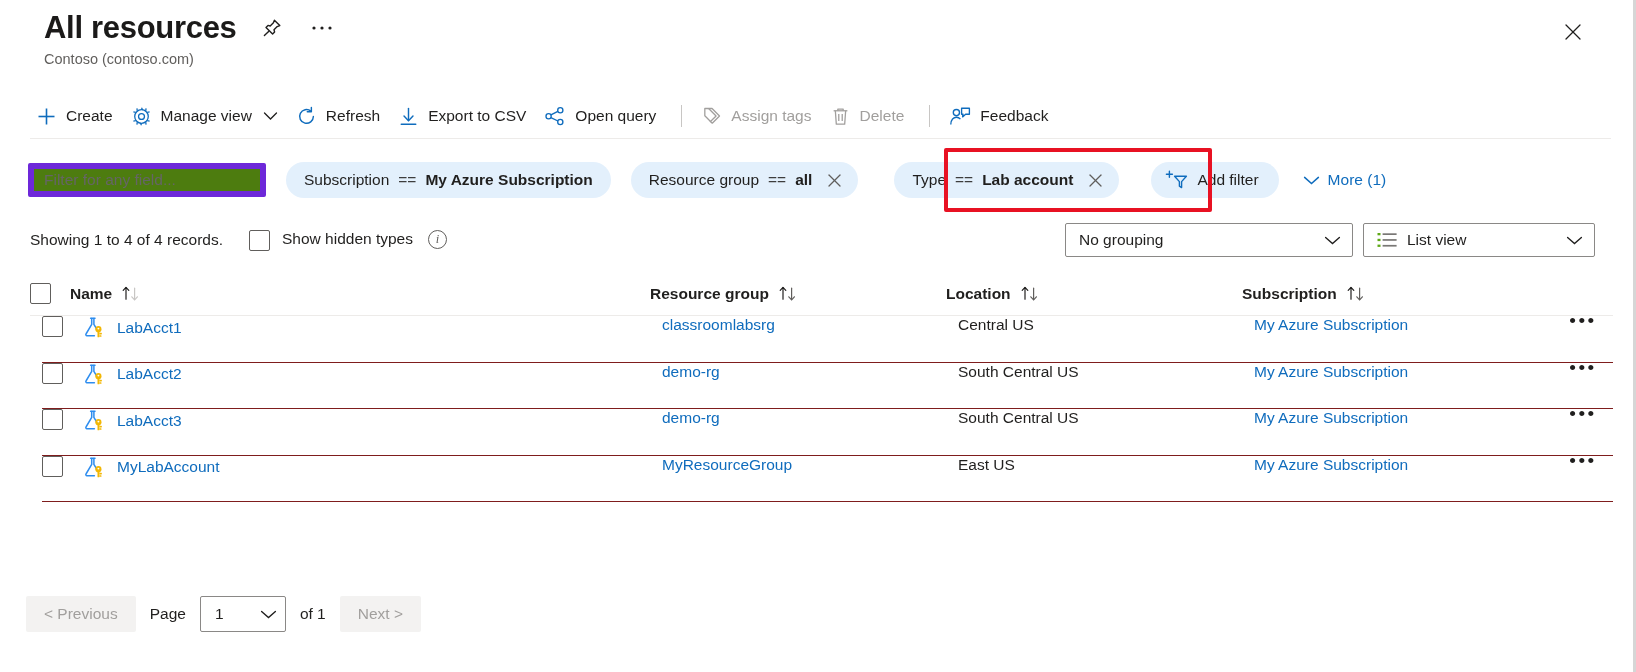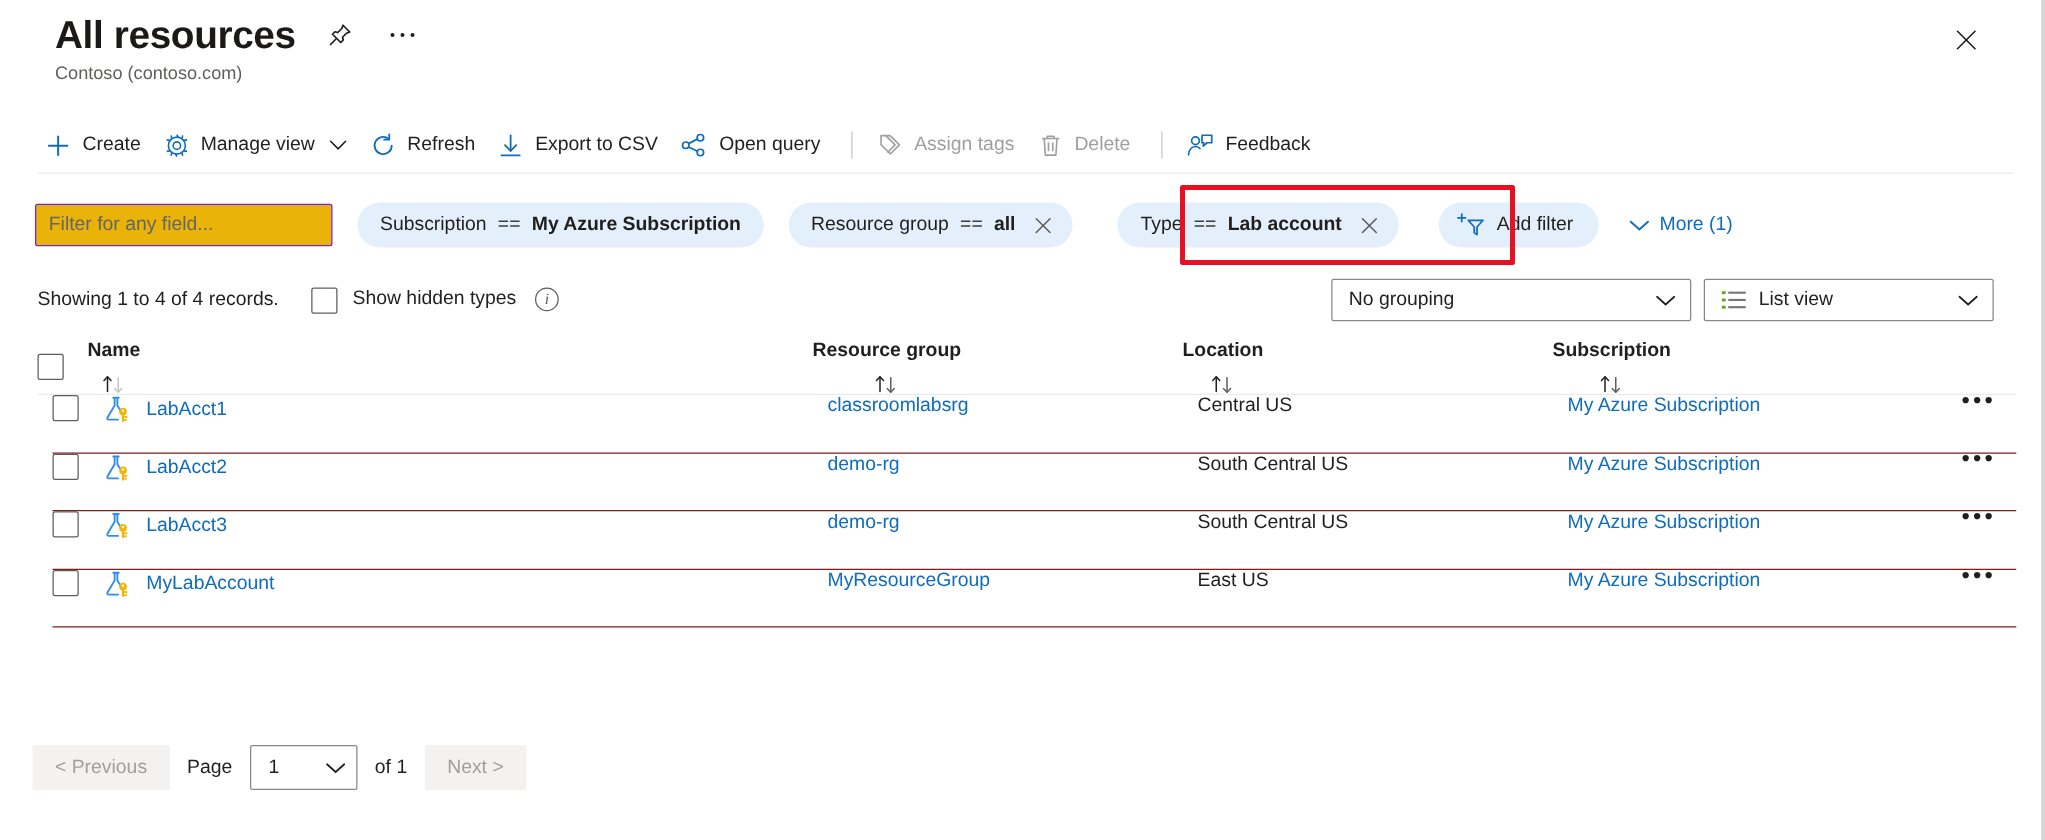--- a/index.html
+++ b/index.html
@@ -58,22 +58,22 @@
   }
   .chev-sm { margin-left: 2px; }
 
   
   .filters {
     position: absolute; left: 28px; top: 160px;
     display: flex; align-items: center; height: 40px;
   }
   .filter-input {
     width: 238px; height: 34px;
-    border: 1px solid #6d28d9; border-radius: 2px;
-    background: #eab308; padding: 0 10px;
+    border: 6px solid #6d28d9; border-radius: 2px;
+    background: #4d7c0f; padding: 0 10px;
     font-size: 15.5px; font-family: inherit; color: #201f1e;
     outline: none;
   }
   .filter-input::placeholder { color: #656565; }
   .pill {
     display: flex; align-items: center; gap: 9px;
     background: #e3f0fc; border-radius: 18px;
     height: 36px; padding: 0 18px; margin-left: 20px;
     font-size: 15.5px; color: #201f1e; white-space: nowrap;
     cursor: pointer;
@@ -138,21 +138,21 @@
     border-bottom: 1px solid #7f1d1d;
     margin-left: 12px;
   }
   .trow:first-of-type { border-top: 1px solid #edebe9; }
   .c-chk  { width: 40px; flex: none; display: flex; align-items: center; }
   .c-name { width: 580px; flex: none; display: flex; align-items: center; gap: 11px; }
   .c-rg   { width: 296px; flex: none; }
   .c-loc  { width: 296px; flex: none; }
   .c-sub  { flex: 1; }
   .c-dots { width: 60px; flex: none; display: flex; justify-content: center; cursor: pointer; }
-  .sorth { display: inline-flex; align-items: center; gap: 9px; flex-direction: column; }
+  .sorth { display: inline-flex; align-items: center; gap: 9px; }
   .link { color: #0f6cbd; cursor: pointer; }
   .dots { letter-spacing: 2.5px; font-size: 19px; color: #201f1e; line-height: 10px; }
 
   
   .pager {
     position: absolute; left: 26px; bottom: 40px;
     display: flex; align-items: center; gap: 14px; font-size: 15.5px;
   }
   .pbtn {
     background: #f3f2f1; color: #a19f9d;

